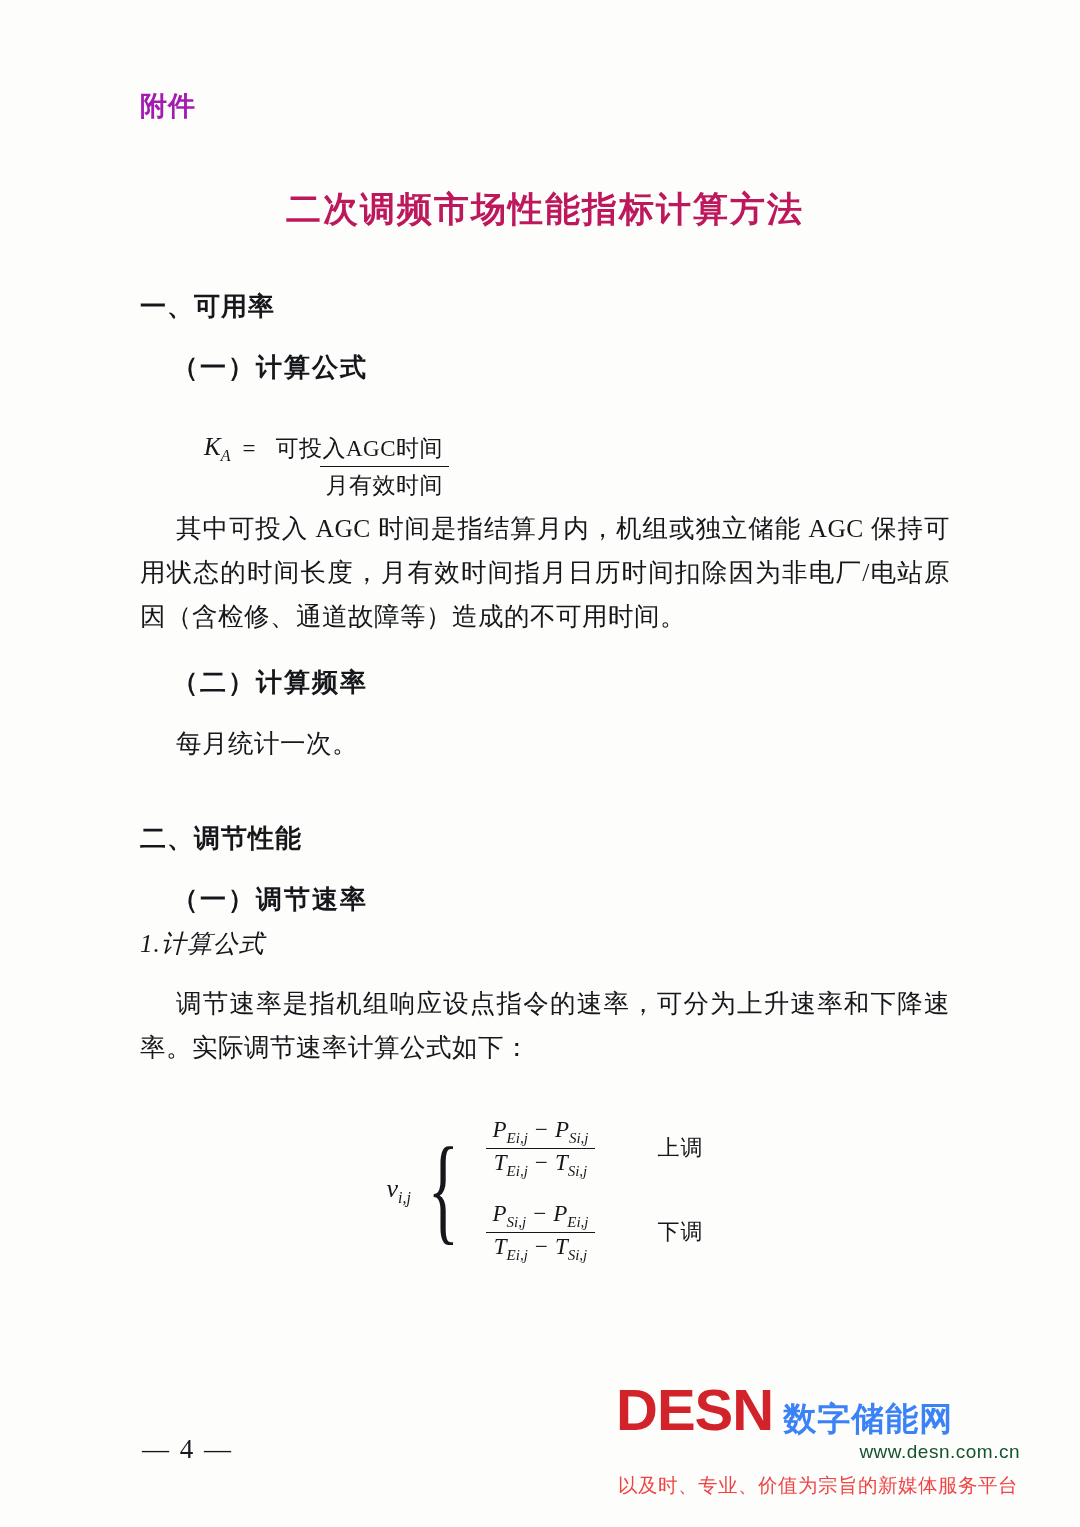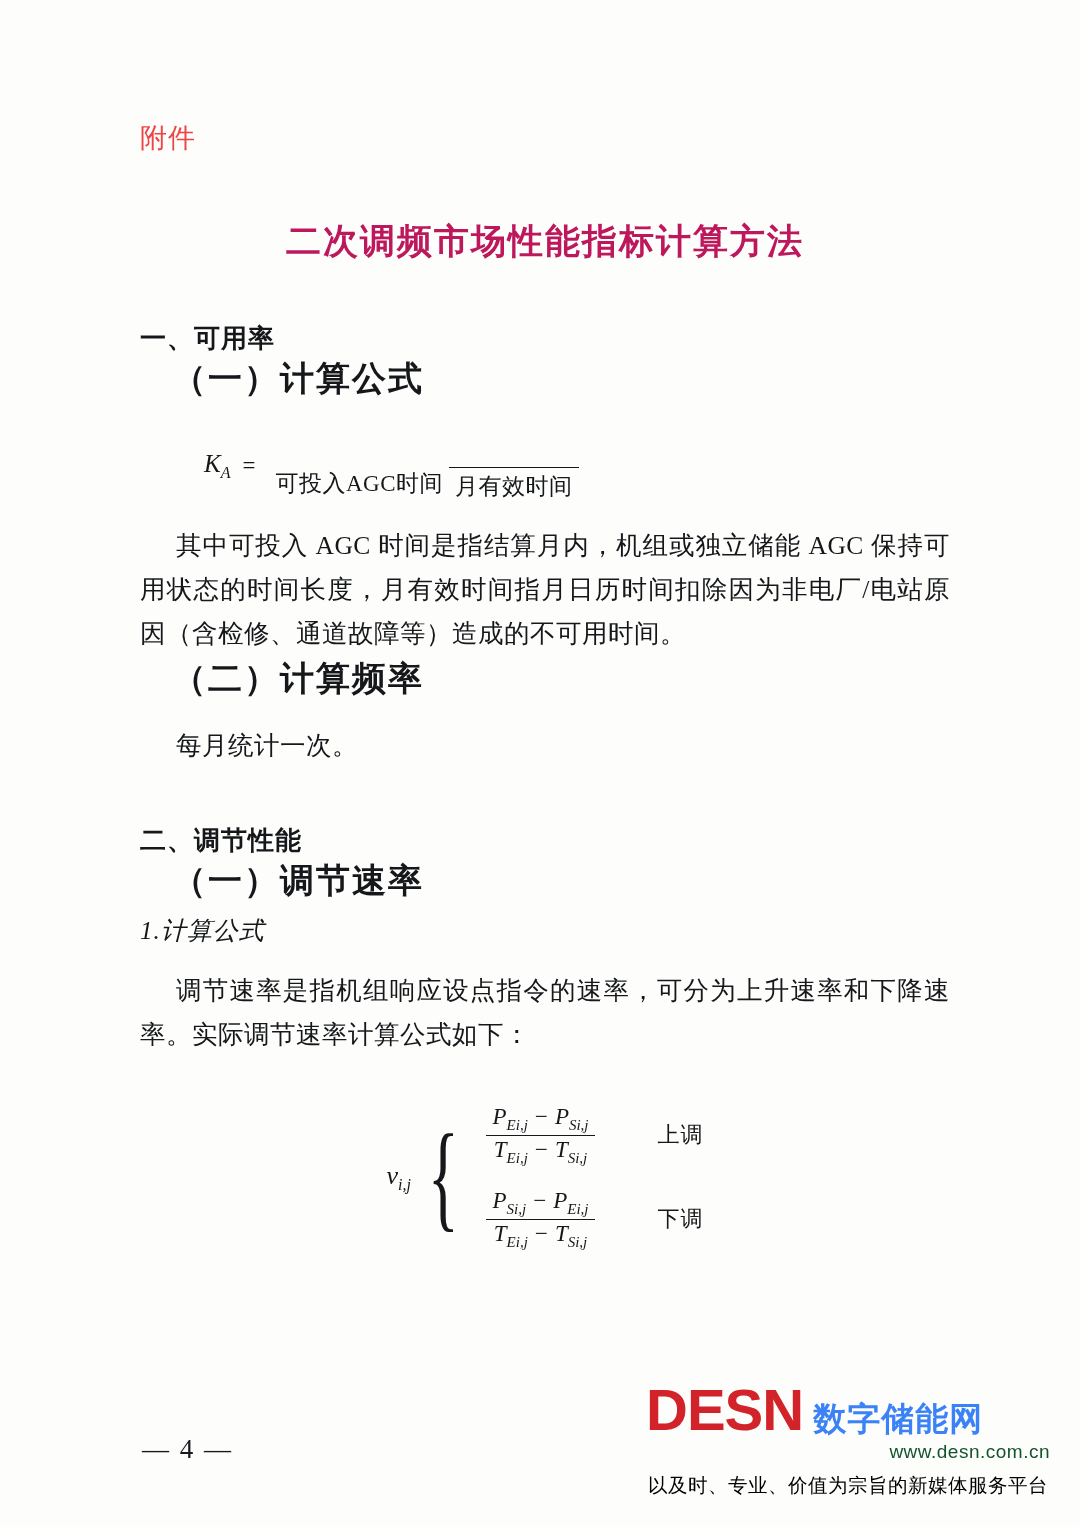--- a/index.html
+++ b/index.html
@@ -17,49 +17,50 @@
     overflow: hidden;
   }
   .content {
     position: absolute;
     left: 140px;
     top: 0;
     width: 810px;
   }
 
   .attachment-label {
-    margin-top: 120px;
-    font-family: "Liberation Sans", sans-serif;
-    font-weight: normal;
+    margin-top: 88px;
+    font-family: "Liberation Sans", sans-serif;
+    font-weight: bold;
     font-size: 27px;
     letter-spacing: 1px;
-    color: #ef4444;
+    color: #a21caf;
   }
 
   .doc-title {
     margin-top: 62px;
     text-align: center;
     font-family: "Liberation Sans", sans-serif;
     font-weight: bold;
     font-size: 35px;
     letter-spacing: 2px;
     color: #be185d;
   }
 
   .h1 {
     margin-top: 56px;
     font-family: "Liberation Sans", sans-serif;
     font-weight: bold;
     font-size: 26px;
     letter-spacing: 1px;
   }
   .h2 {
+    margin-top: 26px;
     font-family: Liberation Serif, serif;
     font-weight: bold;
-    font-size: 34px;
+    font-size: 26px;
     letter-spacing: 2px;
     text-indent: 32px;
   }
   .h3 {
     margin-top: 10px;
     font-size: 25px;
     letter-spacing: 1px;
     font-style: italic;
   }
   .para {
@@ -89,22 +90,22 @@
   .f-var sub {
     font-size: 16px;
     font-style: italic;
   }
   .f-eq {
     font-size: 23px;
     margin: 0 6px 0 4px;
   }
   .frac {
     display: inline-flex;
-    flex-direction: row;
-    align-items: center;
+    flex-direction: column;
+    align-items: flex-end;
     vertical-align: middle;
     margin-top: 36px;
   }
   .frac .num {
     padding: 0 6px 2px 6px;
     font-size: 23px;
     letter-spacing: 0.5px;
   }
   .frac .den {
     padding: 3px 6px 0 6px;
@@ -169,21 +170,21 @@
     position: absolute;
     left: 142px;
     bottom: 62px;
     font-size: 27px;
     letter-spacing: 2px;
     color: #17191c;
   }
 
   .watermark {
     position: absolute;
-    right: 30px;
+    right: 60px;
     bottom: 28px;
     width: 404px;
     text-align: center;
   }
   .wm-top {
     display: flex;
     align-items: flex-end;
     justify-content: flex-start;
   }
   .wm-desn {
@@ -207,21 +208,21 @@
     font-family: "Liberation Sans", sans-serif;
     font-size: 19px;
     color: #14532d;
     text-align: right;
     margin-top: 2px;
     letter-spacing: 0.5px;
   }
   .wm-slogan {
     font-family: "Liberation Sans", sans-serif;
     font-size: 19.5px;
-    color: #000000;
+    color: #ef4444;
     margin-top: 9px;
     letter-spacing: 0.5px;
   }
 </style>
 </head>
 <body>
 
 <div class="page">
   <div class="content">
 

